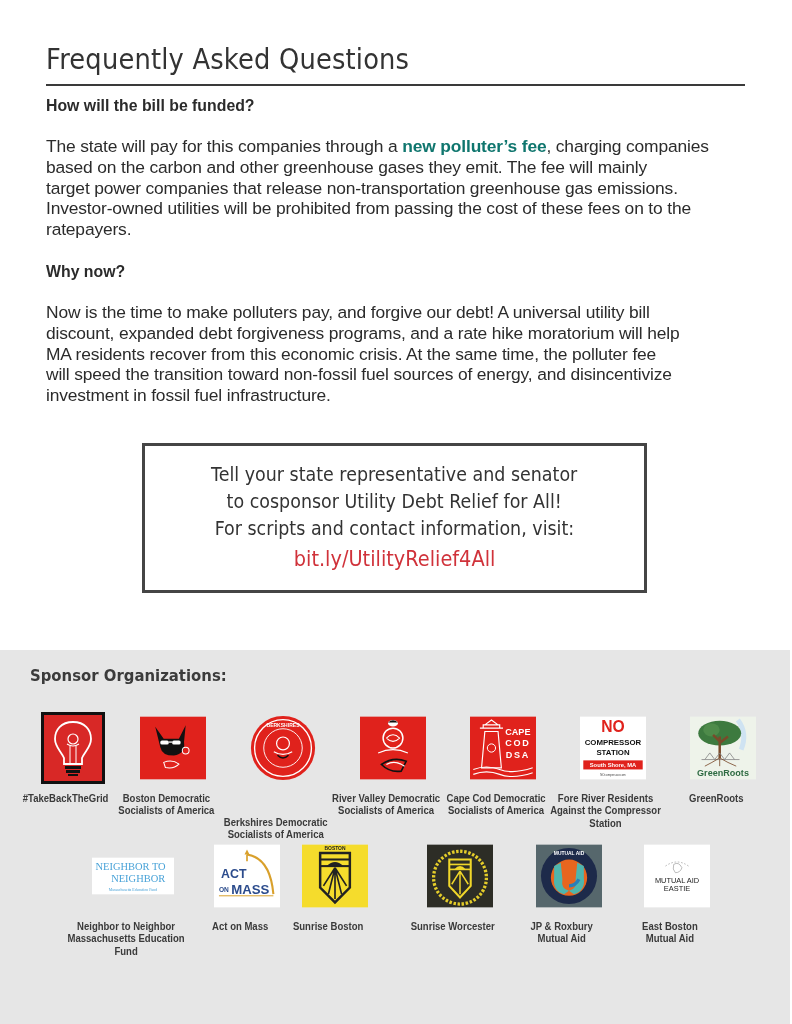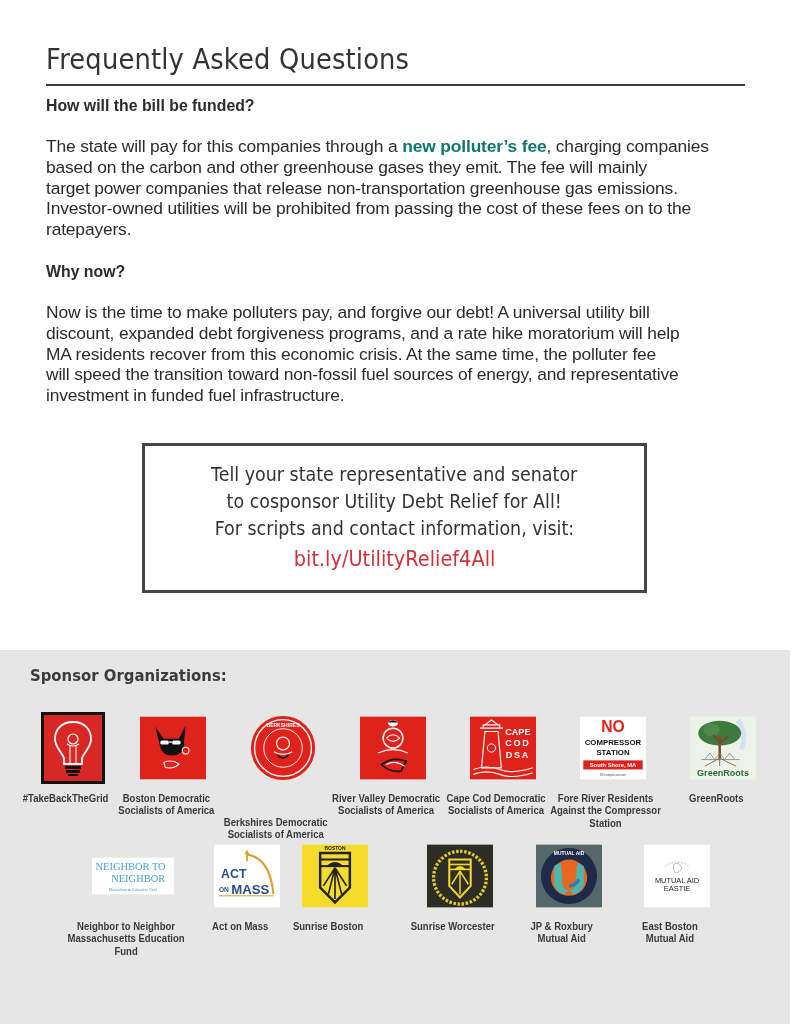--- a/index.html
+++ b/index.html
@@ -44,22 +44,22 @@
       <span class="line">target power companies that release non-transportation greenhouse gas emissions.</span>
       <span class="line">Investor-owned utilities will be prohibited from passing the cost of these fees on to the</span>
       <span class="line">ratepayers.</span>
     </div>
     <div class="gap"></div>
     <div class="q">Why now?</div>
     <div class="a">
       <span class="line">Now is the time to make polluters pay, and forgive our debt! A universal utility bill</span>
       <span class="line">discount, expanded debt forgiveness programs, and a rate hike moratorium will help</span>
       <span class="line">MA residents recover from this economic crisis. At the same time, the polluter fee</span>
-      <span class="line">will speed the transition toward non-fossil fuel sources of energy, and representative</span>
-      <span class="line">investment in funded fuel infrastructure.</span>
+      <span class="line">will speed the transition toward non-fossil fuel sources of energy, and disincentivize</span>
+      <span class="line">investment in fossil fuel infrastructure.</span>
     </div>
   </div>
 </section>
 
 <div class="cta">
   <div class="cta-line">Tell your state representative and senator</div>
   <div class="cta-line">to cosponsor Utility Debt Relief for All!</div>
   <div class="cta-line">For scripts and contact information, visit:</div>
   <a class="cta-link">bit.ly/UtilityRelief4All</a>
 </div>

